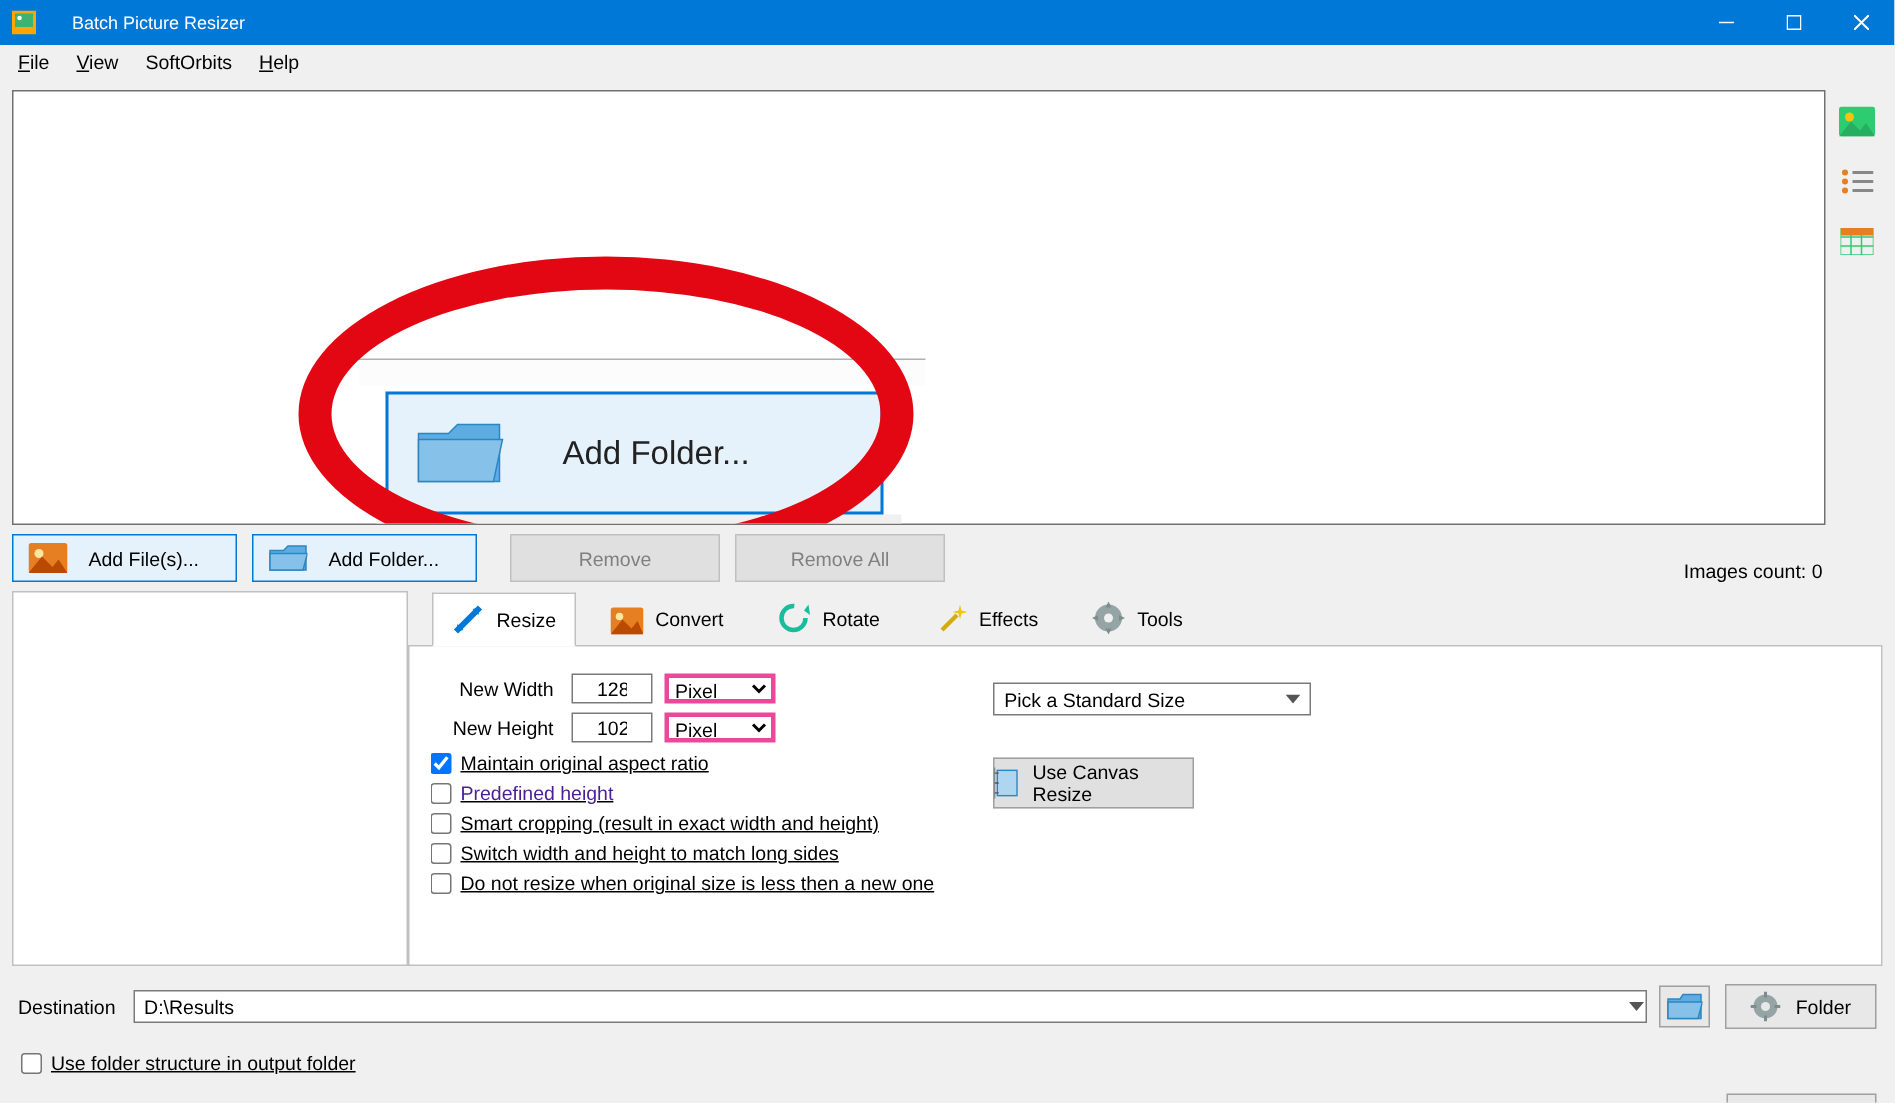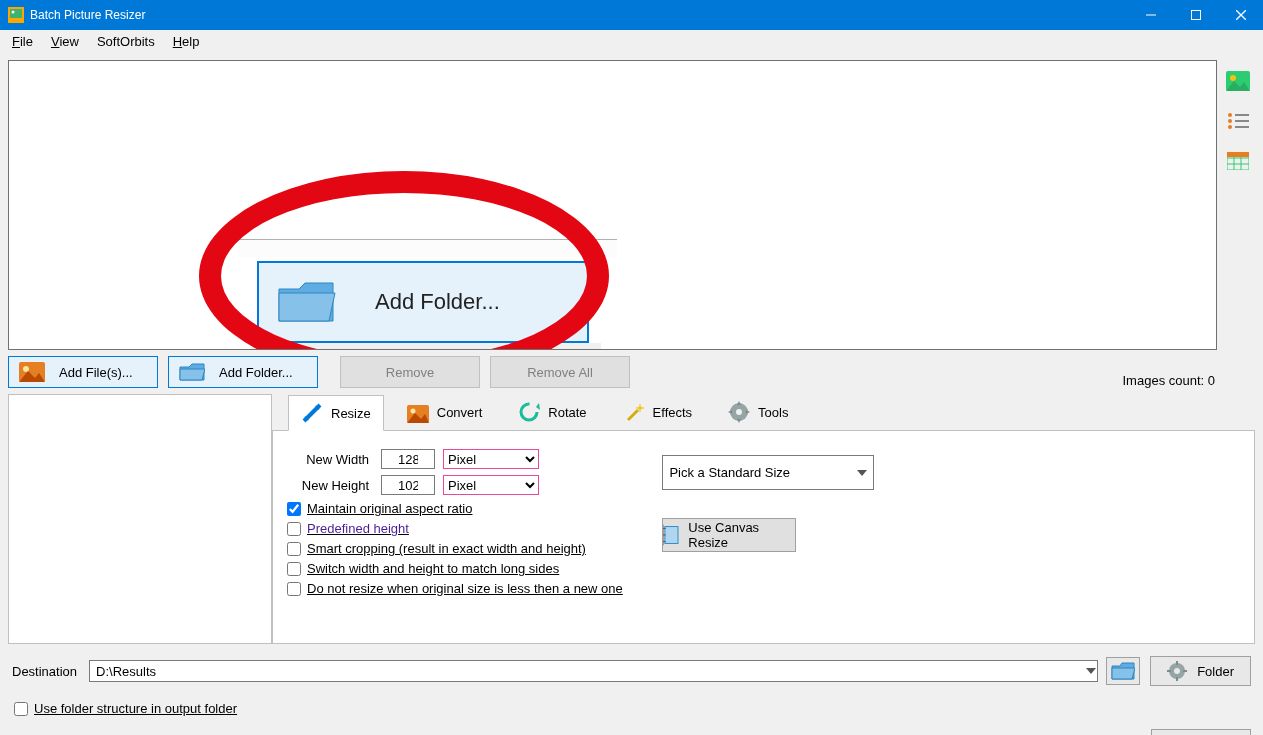--- a/index.html
+++ b/index.html
@@ -1,19 +1,19 @@
 <!DOCTYPE html>
 <html><head>
 <meta charset="utf-8">
 <style>
 * { box-sizing: border-box; margin: 0; padding: 0; font-family: "Segoe UI", Tahoma, sans-serif; font-size: 13px; }
 body { background: #f0f0f0; width: 1263px; height: 735px; overflow: hidden; }
 
 
-.titlebar { background: #0078d7; height: 30px; display: flex; align-items: center; color: white; }
+.titlebar { background: #0078d7; height: 30px; display: flex; align-items: center; color: white; gap: 18px; }
 .titlebar .app-icon { width: 16px; height: 16px; margin: 0 6px 0 8px; }
 .titlebar .title { flex: 1; font-size: 12px; }
 .titlebar .win-controls { display: flex; }
 .titlebar .win-btn { width: 45px; height: 30px; display: flex; align-items: center; justify-content: center; cursor: pointer; }
 
 
 .menubar { background: #f0f0f0; height: 22px; display: flex; align-items: center; padding: 0 4px; gap: 2px; }
 .menubar .menu-item { padding: 2px 8px; cursor: pointer; }
 .menubar .menu-item .ul { text-decoration: underline; }
 
@@ -47,22 +47,22 @@
 .tabs-area { flex: 1; }
 .tabs { display: flex; gap: 0; background: #f0f0f0; padding-left: 6px; }
 .tab { display: flex; align-items: center; gap: 8px; padding: 6px 12px; background: #f0f0f0; border: 1px solid transparent; cursor: pointer; margin-left: 10px; }
 .tab.active { background: white; border: 1px solid #c0c0c0; border-bottom-color: white; position: relative; top: 1px; }
 .tab .tico { width: 22px; height: 22px; }
 .tab-body { background: white; border: 1px solid #c0c0c0; border-top: 1px solid #c0c0c0; padding: 18px 14px 14px 14px; min-height: 214px; }
 
 .form-row { display: flex; align-items: center; gap: 8px; margin-bottom: 6px; }
 .form-row label.fld { width: 82px; text-align: right; margin-right: 4px; }
 .form-row input.num { width: 54px; height: 20px; border: 1px solid #7a7a7a; padding: 0 16px; }
-.form-row select.unit { width: 96px; height: 20px; border: 1px solid #ec4899; background: white; }
-.stdsize { width: 212px; height: 35px; border: 1px solid #7a7a7a; background: white; padding: 0 6px; text-align: left; }
+.form-row select.unit { width: 74px; height: 20px; border: 3px solid #ec4899; background: white; }
+.stdsize { width: 212px; height: 22px; border: 1px solid #7a7a7a; background: white; padding: 0 6px; text-align: left; }
 .canvas-btn { width: 134px; height: 34px; background: #e0e0e0; border: 1px solid #a0a0a0; display: flex; align-items: center; justify-content: center; gap: 8px; cursor: pointer; }
 
 .chk-row { display: flex; align-items: center; gap: 6px; margin: 5px 0; text-decoration: underline; }
 .chk-row input[type="checkbox"] { width: 14px; height: 14px; }
 .chk-row label.lightblue { color: #4c1d95; }
 .resize-left { display: inline-block; vertical-align: top; }
 .resize-right { display: inline-block; vertical-align: top; margin-left: 36px; }
 
 
 .dest-row { display: flex; align-items: center; gap: 10px; padding: 6px 12px; margin-top: 6px; }

